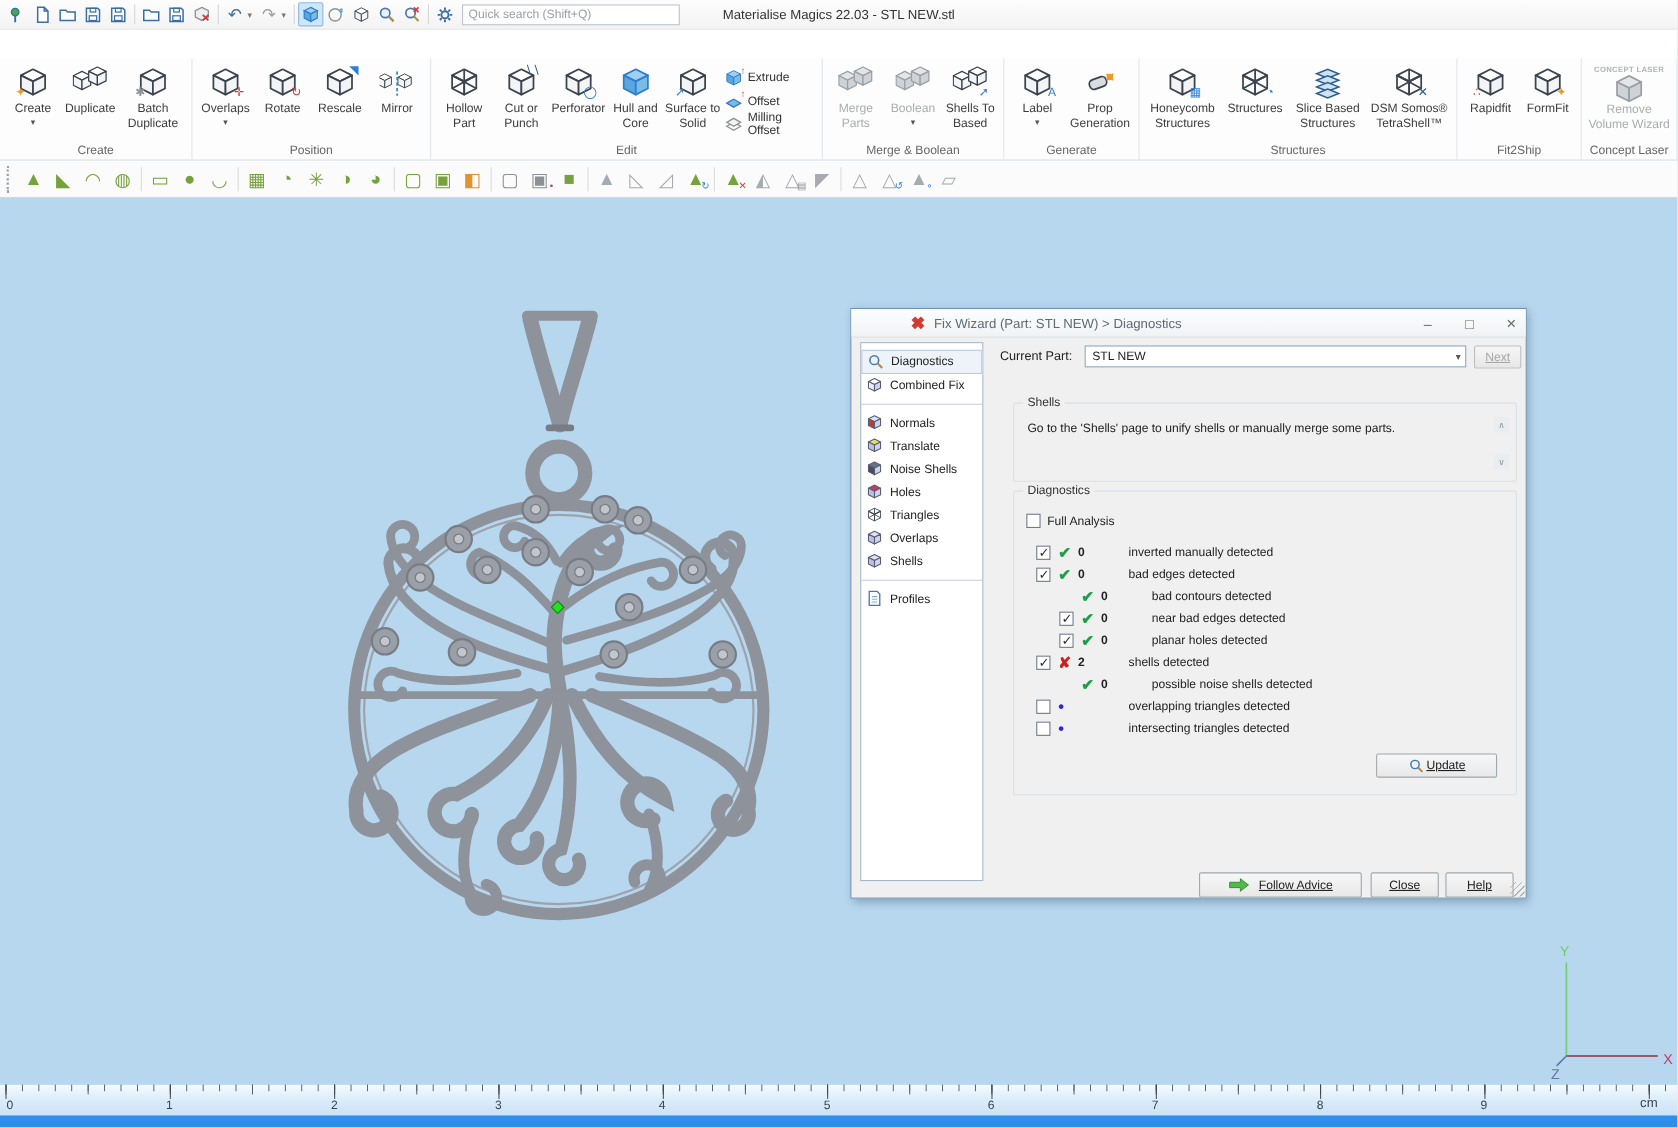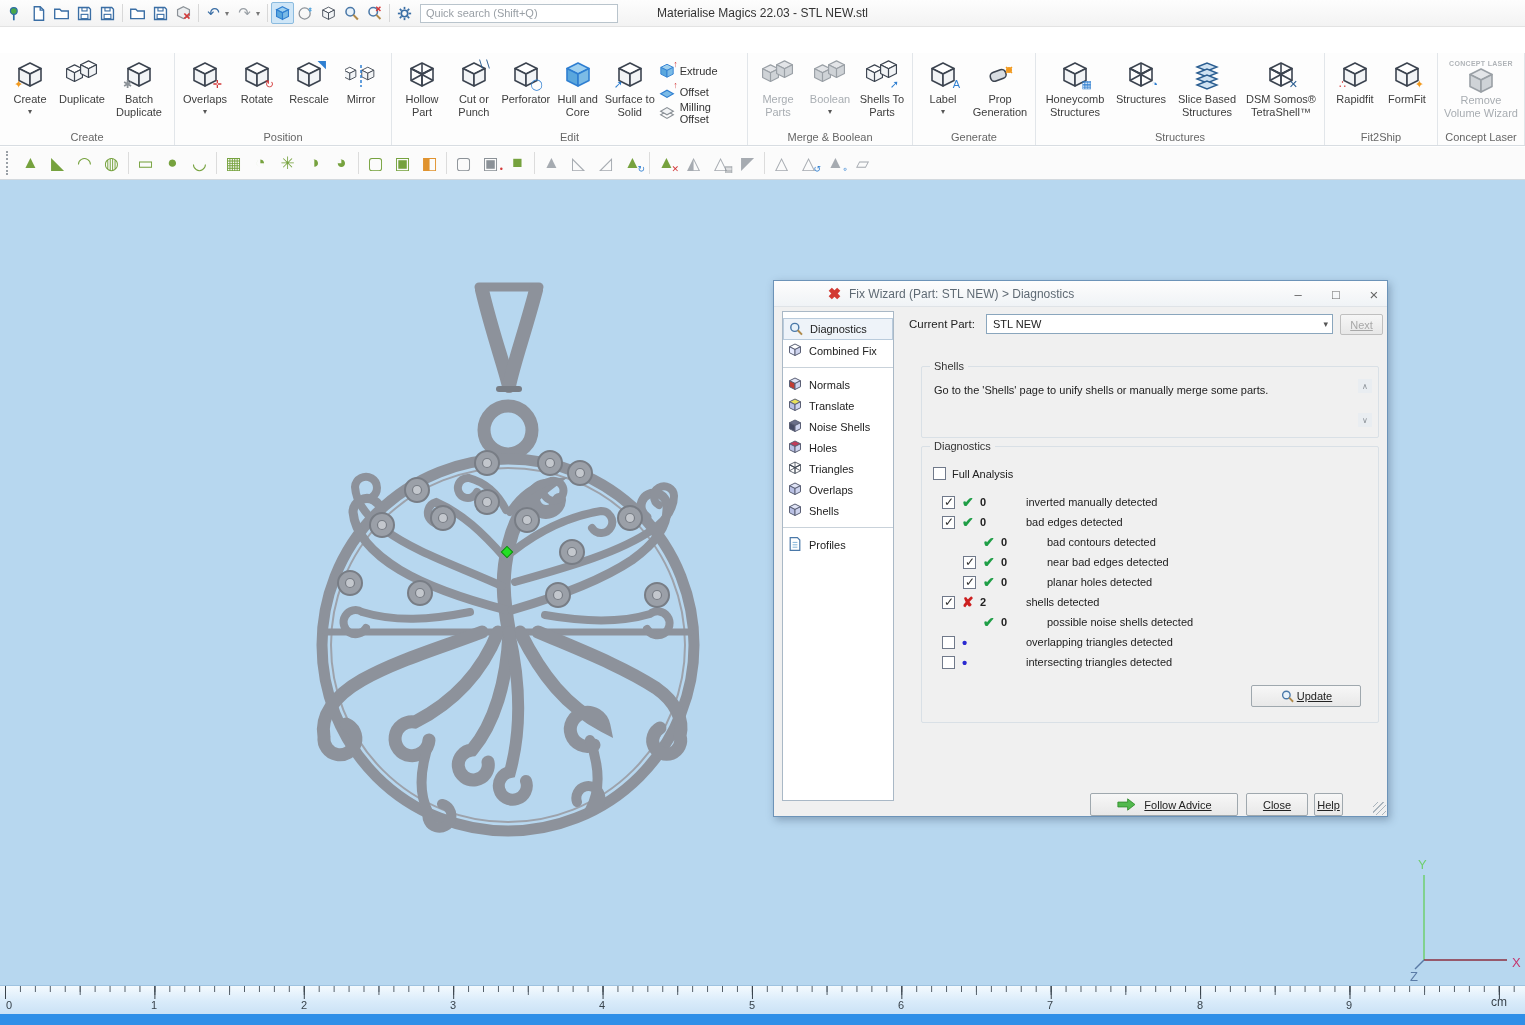--- a/index.html
+++ b/index.html
@@ -159,21 +159,21 @@
   .diagrow .lbl { position:absolute; left:104px; top:3px; color:#222; }
   .diagrow.lvl1 .lbl, .diagrow.nocb .lbl { left:125px; }
   
   .winbtn { background:linear-gradient(#f7f7f7,#e8e8e8); border:1px solid #9fa8ae;
     display:flex; align-items:center; justify-content:center; color:#222; border-radius:2px;text-decoration:underline; }
   #fw-update { position:absolute; left:329px; top:238px; width:110px; height:22px; gap:2px; }
   #fw-update svg { width:15px; height:15px; }
   #fw-follow { position:absolute; left:316px; top:512px; width:148px; height:23px; gap:8px; }
   #fw-follow svg { width:20px; height:13px; }
   #fw-close { position:absolute; left:472px; top:512px; width:62px; height:23px; }
-  #fw-help { position:absolute; left:540px; top:512px; width:29px; height:23px; }
+  #fw-help { position:absolute; left:540px; top:512px; width:62px; height:23px; }
   #fw-grip { position:absolute; right:1px; bottom:1px; width:13px; height:13px;
     background:repeating-linear-gradient(135deg,transparent 0 3px,#aab4bc 3px 4px); }
 </style>
 </head>
 <body>
 
 <div id="app">
 
   <div id="titlebar">
     <div class="qa-row">
@@ -518,21 +518,21 @@
                 <path class="c-right" d="M27 9.5l-11 5.5v12l11-5.5z"></path>
               </g>
               <g transform="translate(11,-1) scale(0.72)">
                 <path class="c-top" d="M16 4l11 5.5-11 5.5L5 9.5z"></path>
                 <path class="c-left" d="M5 9.5l11 5.5v12L5 21.5z"></path>
                 <path class="c-right" d="M27 9.5l-11 5.5v12l11-5.5z"></path>
               </g>
             </svg>
             <span class="ov br blue">➚</span>
           </span>
-        <span class="rlabel">Shells To Parts</span>
+        <span class="rlabel">Shells To Based</span>
       </div>
       <div class="rgroup-label">Merge &amp; Boolean</div>
     </div>
 
     <div class="rgroup">
       <div class="rbtn">
         <span class="ricon">
             <svg viewBox="0 0 32 32">
               <path class="c-top" d="M16 4l11 5.5-11 5.5L5 9.5z"></path>
               <path class="c-left" d="M5 9.5l11 5.5v12L5 21.5z"></path>

